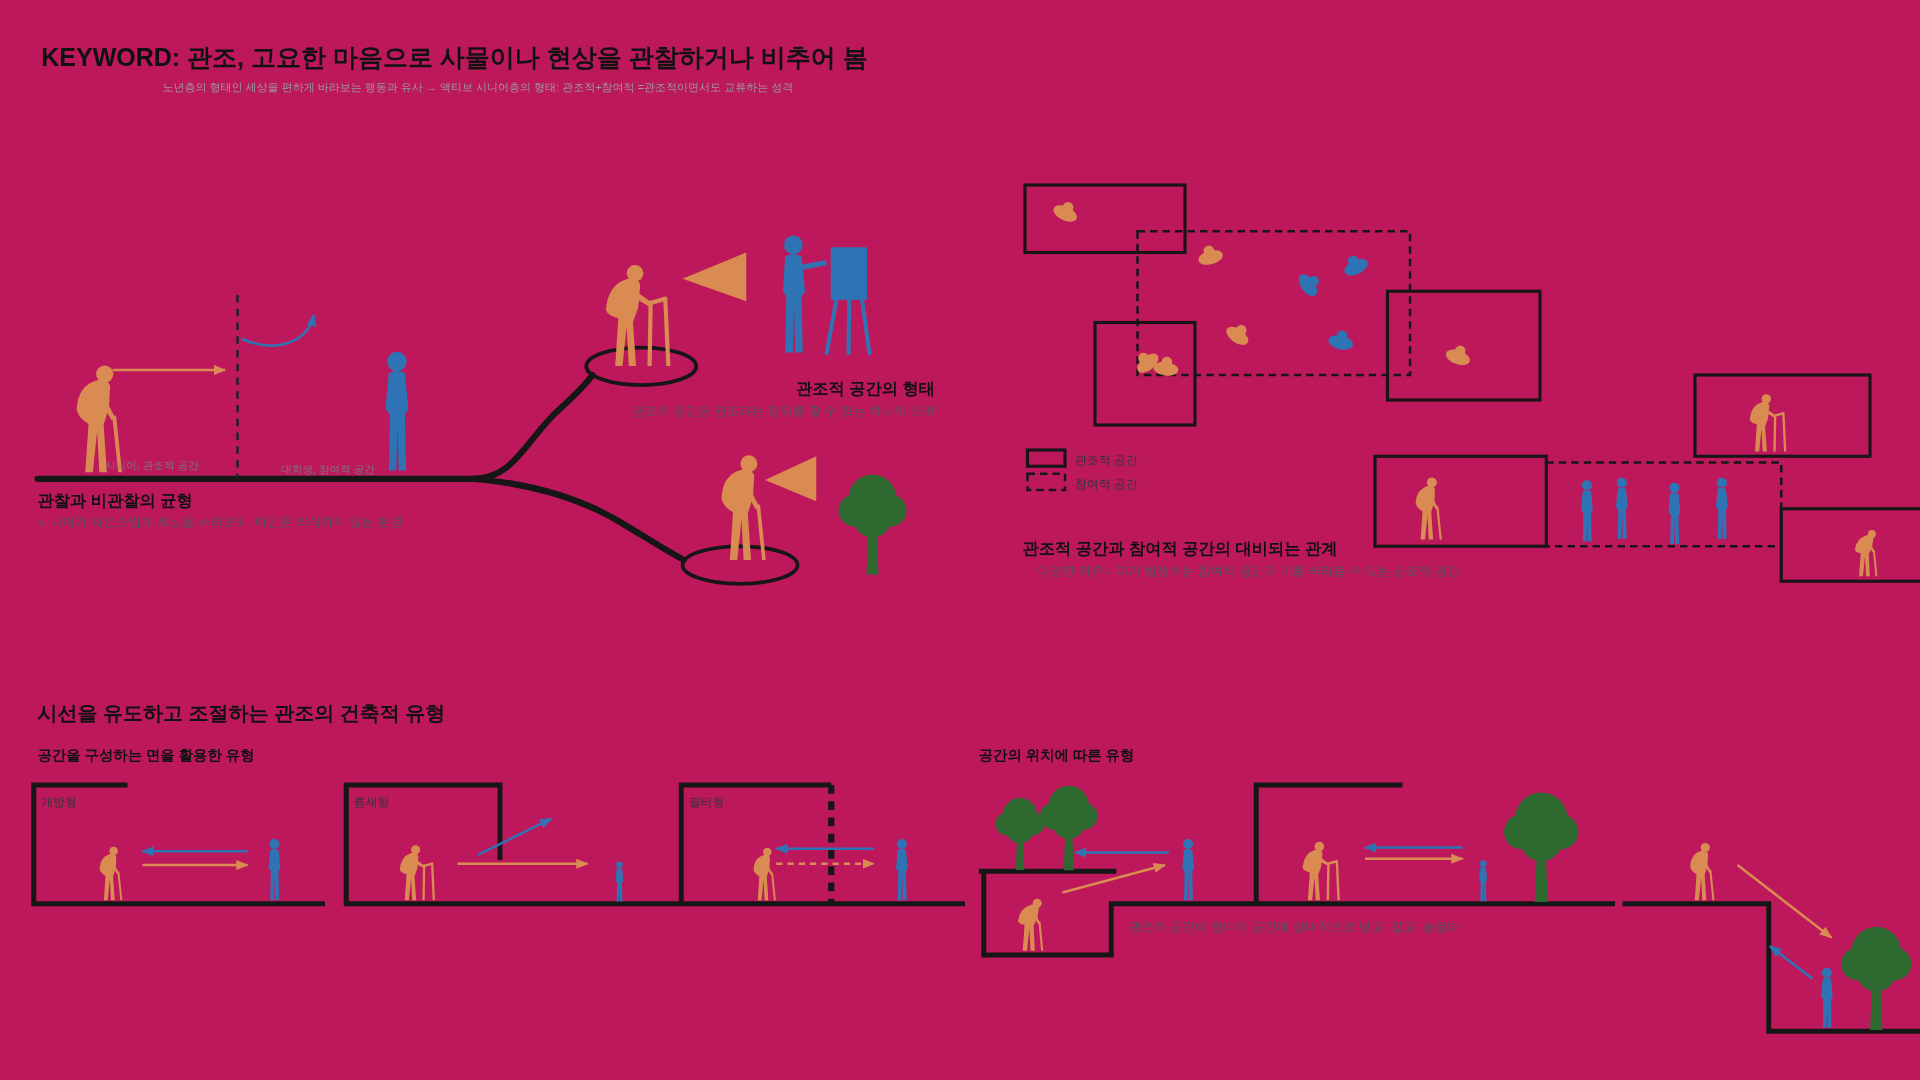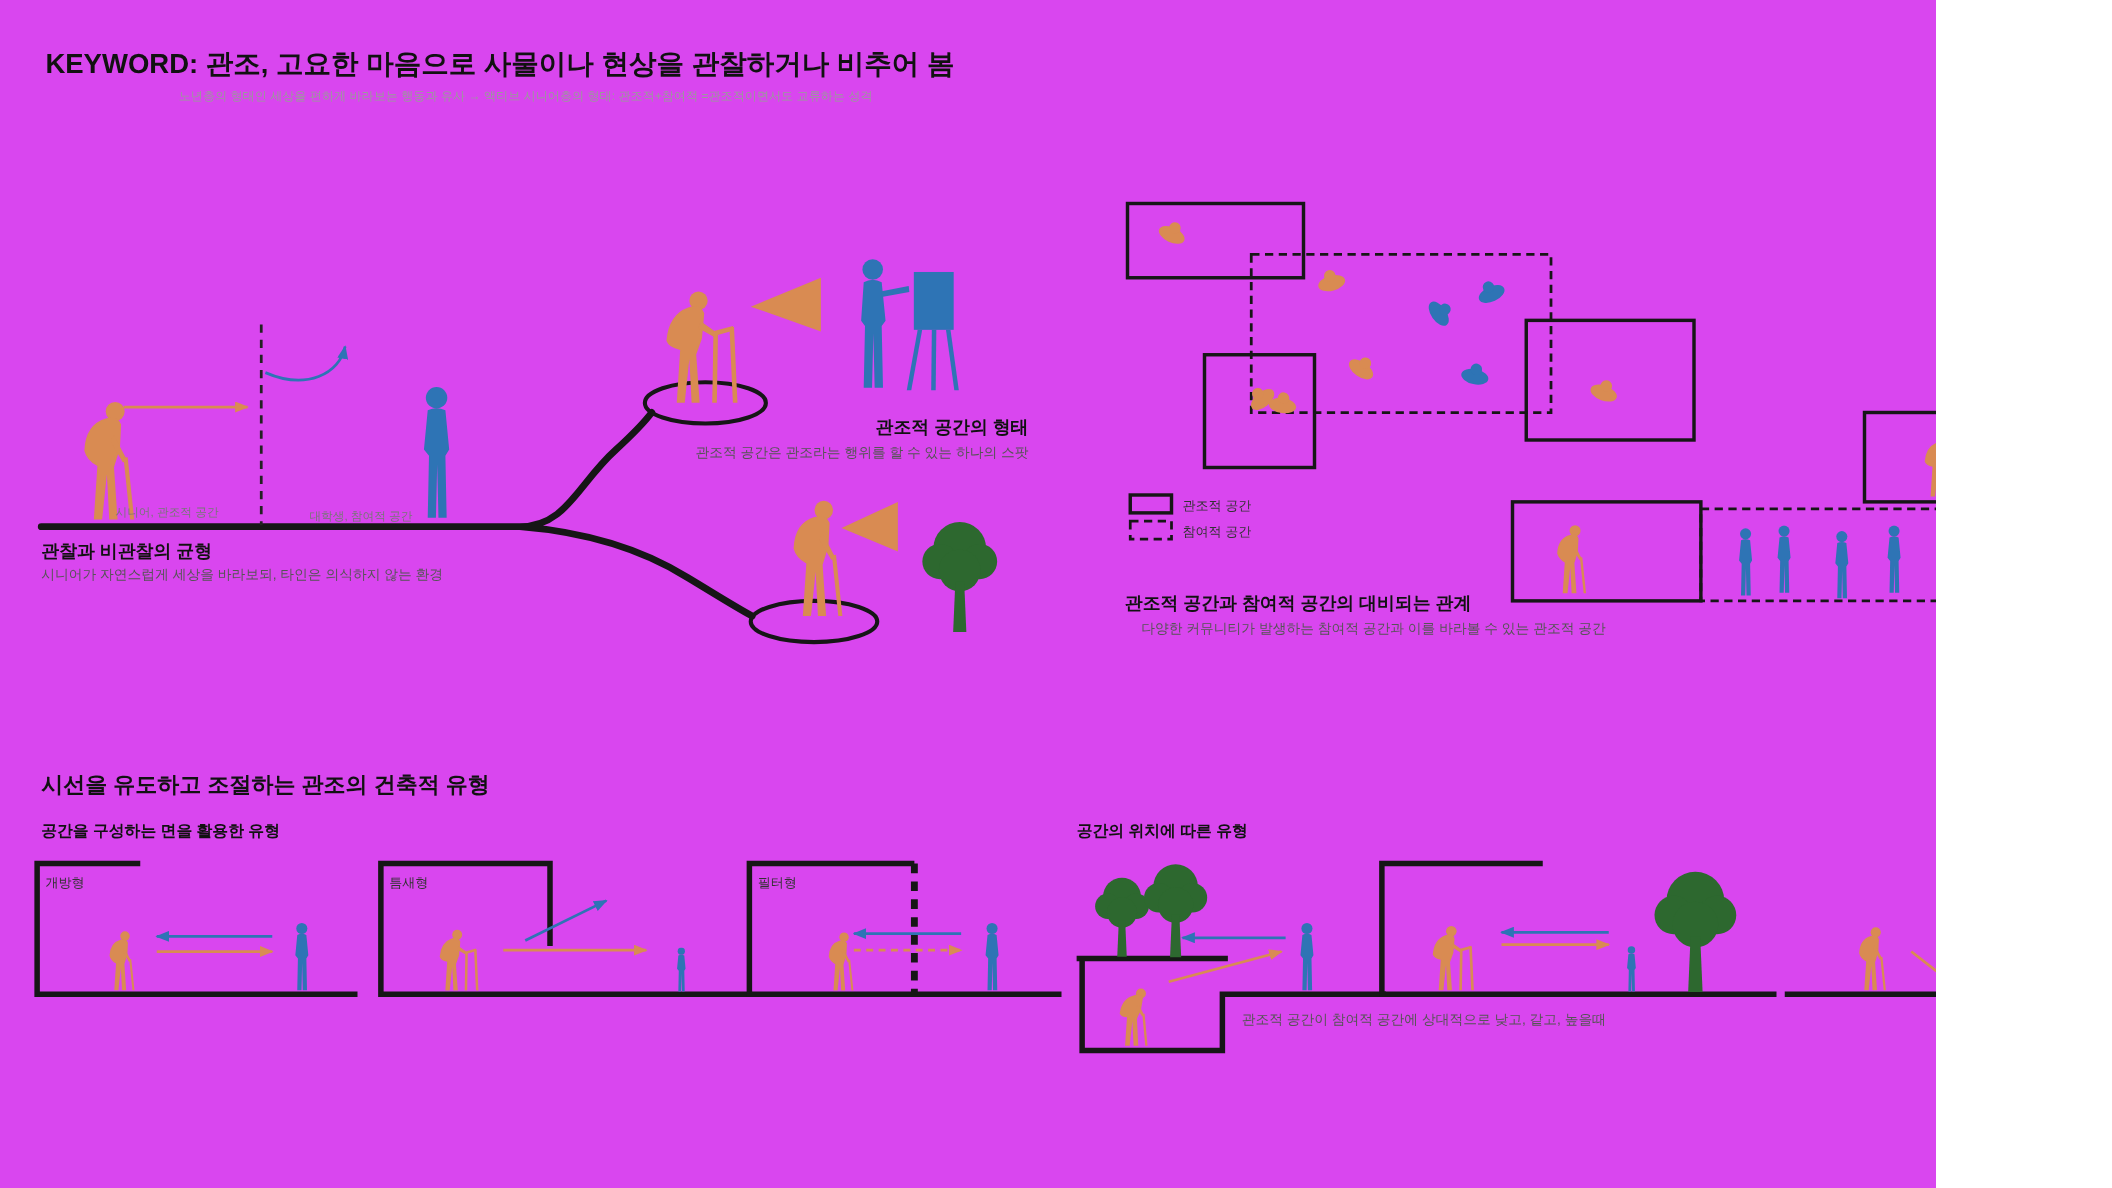--- a/index.html
+++ b/index.html
@@ -1,16 +1,16 @@
 <!DOCTYPE html>
 <html style="--orange: #D98B52; --blue: #2E74B5; --green: #2D682F; --line: #161616;"><head>
 <meta charset="utf-8">
 <style>
   html,body{margin:0;padding:0;background:#ffffff;}
-  #stage{position:relative;width:1760px;height:1080px;background:#d946ef;overflow:hidden;}
+  #stage{position:relative;width:1920px;height:1080px;background:#be185d;overflow:hidden;}
   svg{display:block;}
   text{font-family:"Liberation Sans","DejaVu Sans",sans-serif;}
   .t-title{font-size:20px;font-weight:bold;fill:#111;}
   .t-sub{font-size:8.8px;fill:#9a9a9a;}
   .t-h{font-size:13px;font-weight:bold;fill:#111;}
   .t-d{font-size:10px;fill:#555;}
   .t-big{font-size:16px;font-weight:bold;fill:#111;}
   .t-mid{font-size:11.5px;font-weight:bold;fill:#111;}
   .t-small{font-size:8.5px;fill:#777;}
   .t-label{font-size:9.5px;fill:#333;}

